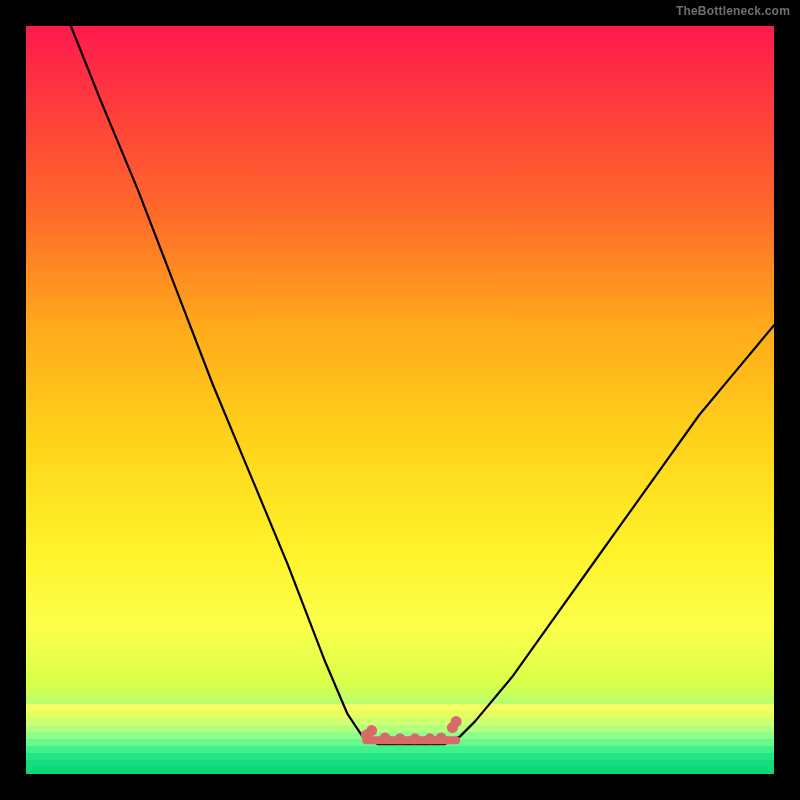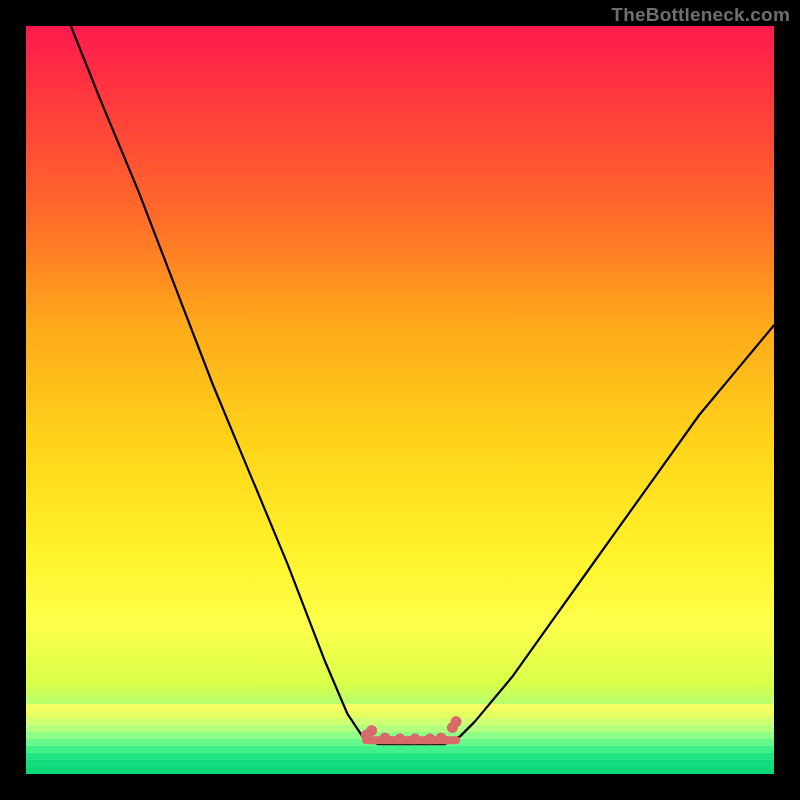--- a/index.html
+++ b/index.html
@@ -52,21 +52,21 @@
   }
   .green-bands div {
     width: 100%;
     flex: 1;
   }
   .watermark {
     position: absolute;
     top: 4px;
     right: 10px;
     font-family: Arial, Helvetica, sans-serif;
-    font-size: 19px;
+    font-size: 12px;
     font-weight: 600;
     color: #6f6f6f;
     letter-spacing: 0.2px;
     user-select: none;
   }
   svg.curve {
     position: absolute;
     inset: 0;
   }
 </style>

